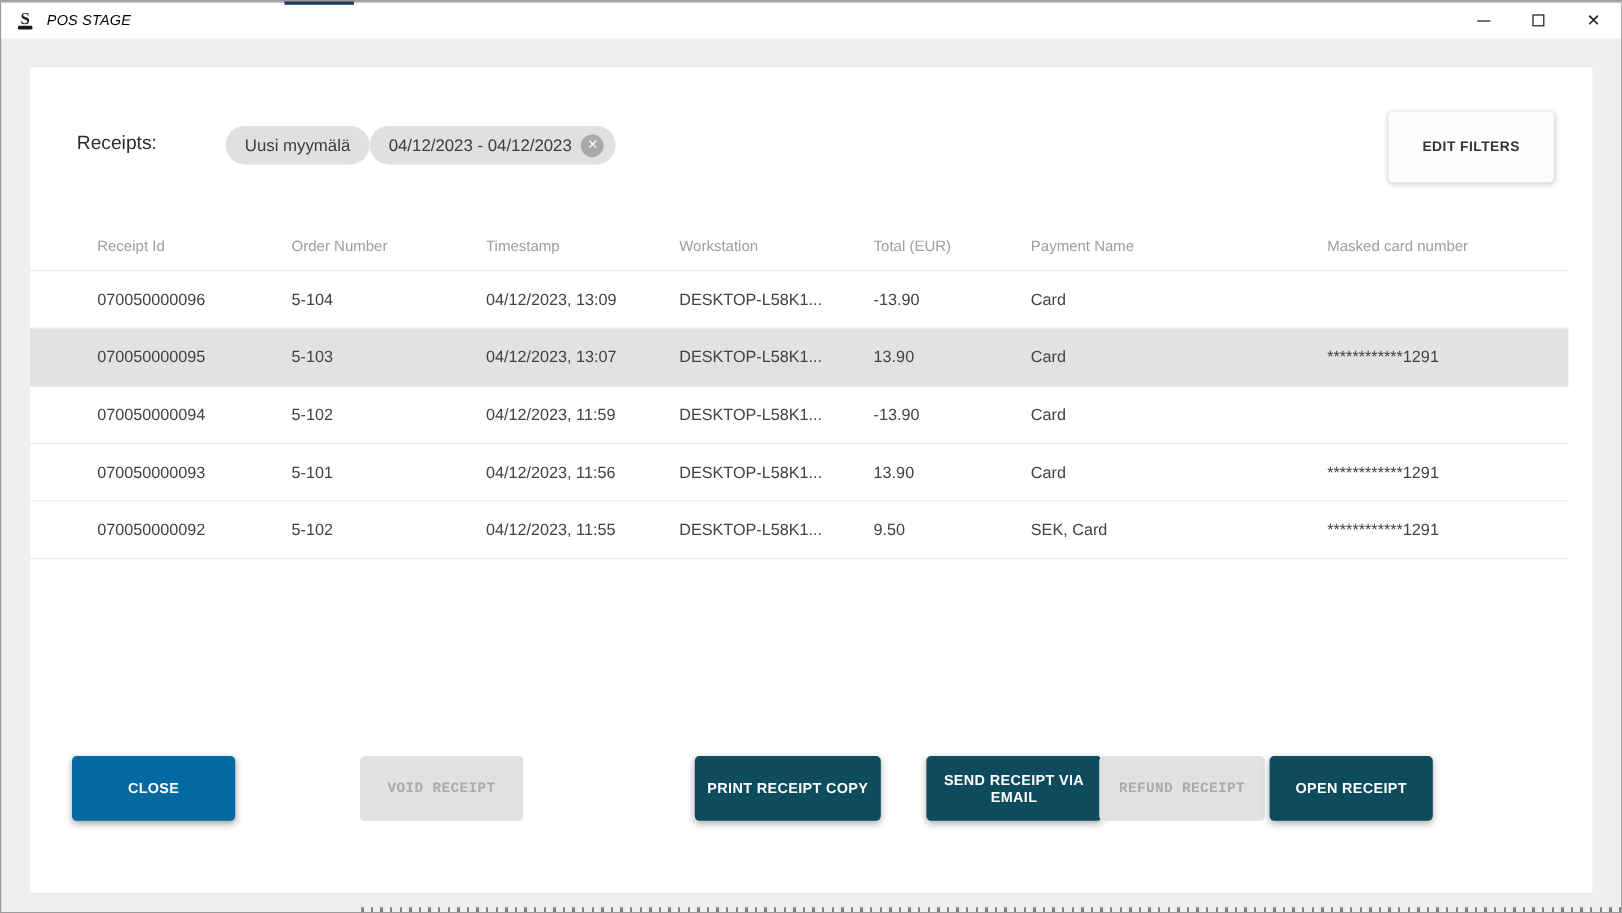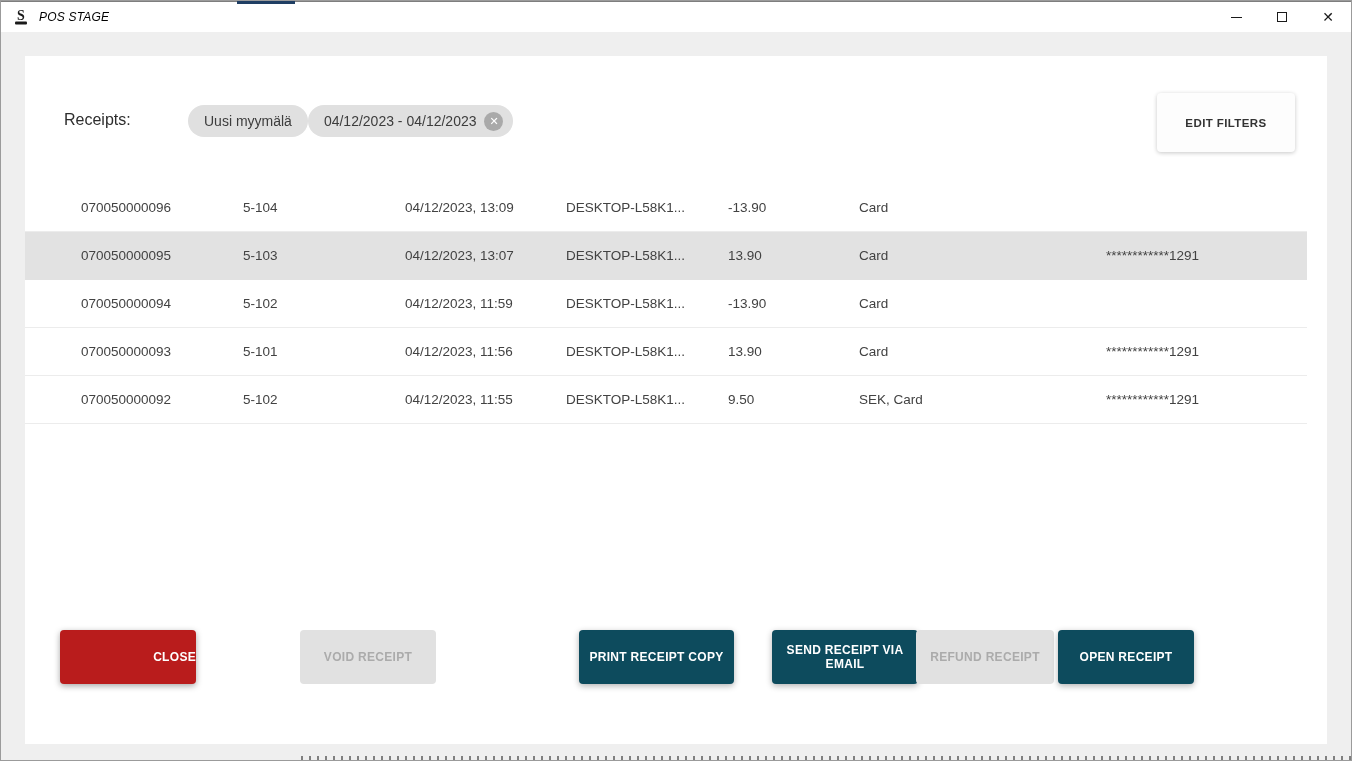--- a/index.html
+++ b/index.html
@@ -68,23 +68,23 @@
   }
   .tbody .trow.selected{ background:#e2e2e2; border-bottom-color:#e2e2e2; }
   .cell{ white-space:nowrap; overflow:hidden; text-overflow:ellipsis; padding-right:10px; }
   
   .actions{ position:absolute; left:0; right:0; bottom:60px; height:54px; }
   .act-btn{
     position:absolute; height:54px; border:none; border-radius:4px;
     font-family:inherit; font-size:12px; font-weight:bold; letter-spacing:.3px;
     cursor:pointer;
   }
-  .act-dark{ background:#b91c1c; color:#ffffff; box-shadow:0 2px 6px rgba(0,0,0,.35);text-align:right; }
+  .act-dark{ background:#0369a1; color:#ffffff; box-shadow:0 2px 6px rgba(0,0,0,.35); }
   .act-teal{ background:#0d4b5d; color:#ffffff; box-shadow:0 2px 6px rgba(0,0,0,.30); }
-  .act-disabled{ background:#e1e1e1; color:#ababab; cursor:default; }
+  .act-disabled{ background:#e1e1e1; color:#ababab; cursor:default;font-family:Liberation Mono, monospace; }
   .btn-close{ left:35px; width:136px; }
   .btn-void{ left:275px; width:136px; }
   .btn-showmore{ left:415px; width:136px; }
   .btn-print{ left:554px; width:155px; }
   .btn-email{ left:747px; width:146px; }
   .btn-refund{ left:891px; width:138px; }
   .btn-open{ left:1033px; width:136px; }
   
   .bottom-strip{
     position:absolute; bottom:0; left:300px; right:0; height:4px;
@@ -127,20 +127,29 @@
       </button>
       <button class="chip">
         <span class="chip-label">04/12/2023 - 04/12/2023</span>
         <span class="chip-remove">✕</span>
       </button>
     </div>
     <button class="edit-filters-btn">EDIT FILTERS</button>
   </div>
 
   <div class="table">
+    <div class="trow thead">
+      <span class="cell">Receipt Id</span>
+      <span class="cell">Order Number</span>
+      <span class="cell">Timestamp</span>
+      <span class="cell">Workstation</span>
+      <span class="cell">Total (EUR)</span>
+      <span class="cell">Payment Name</span>
+      <span class="cell">Masked card number</span>
+    </div>
     <div class="tbody">
     <div class="trow">
       <span class="cell">070050000096</span>
       <span class="cell">5-104</span>
       <span class="cell">04/12/2023, 13:09</span>
       <span class="cell">DESKTOP-L58K1...</span>
       <span class="cell">-13.90</span>
       <span class="cell">Card</span>
       <span class="cell"></span>
     </div>

